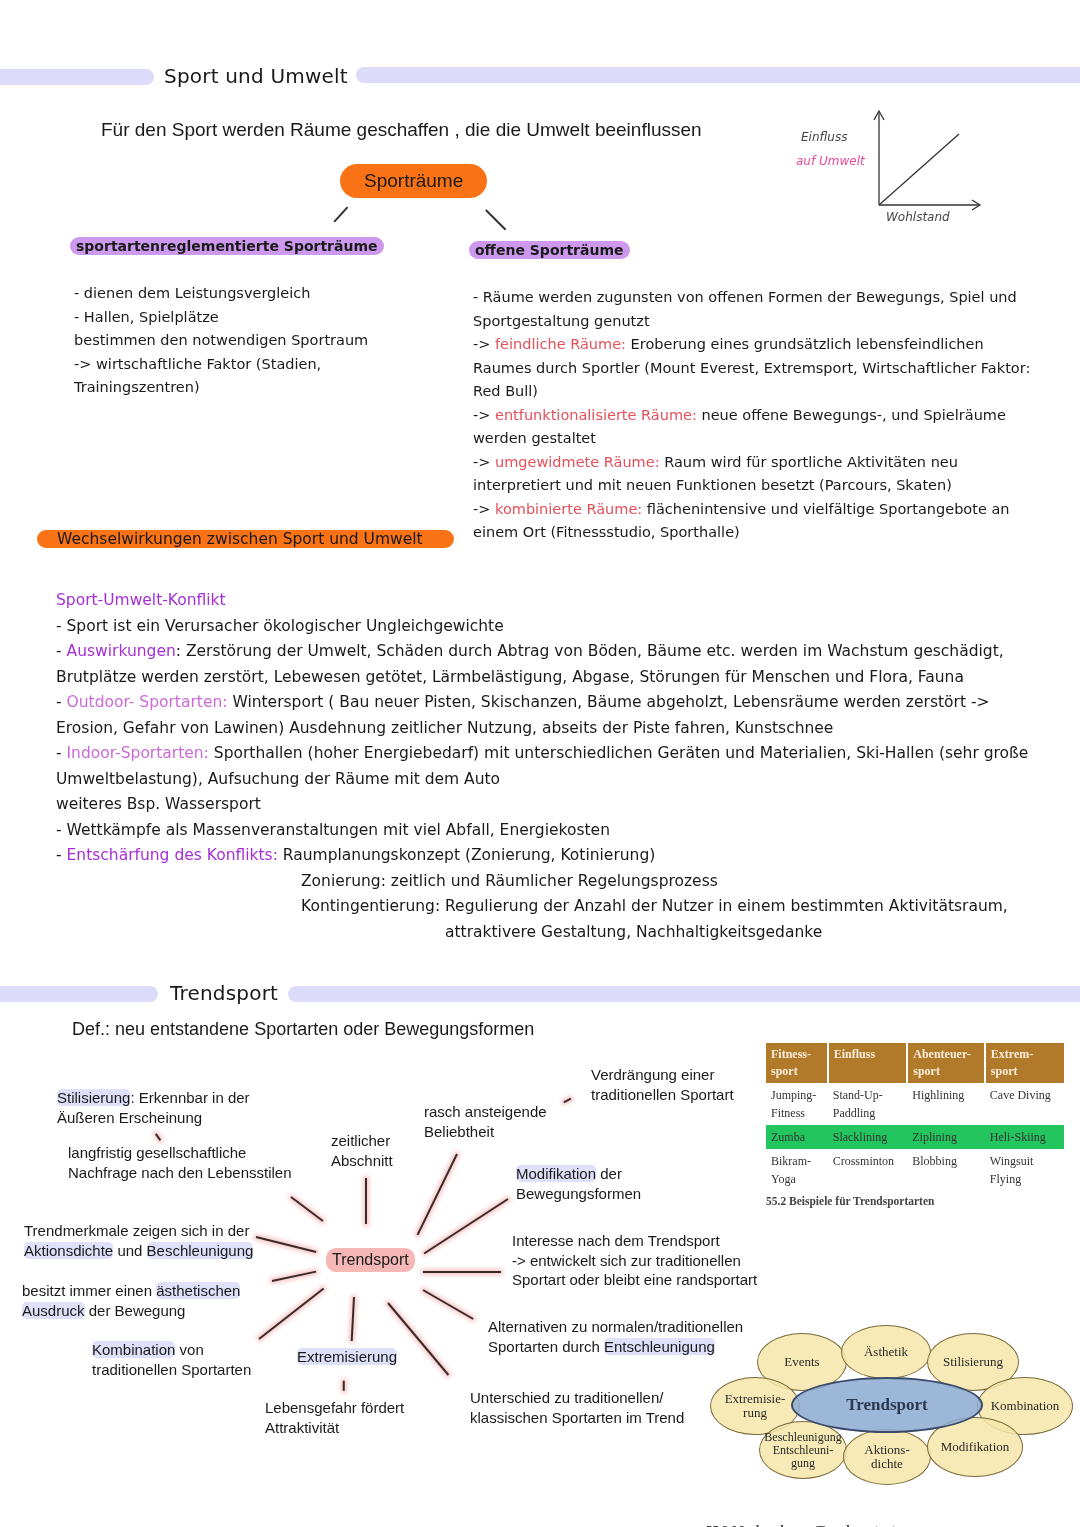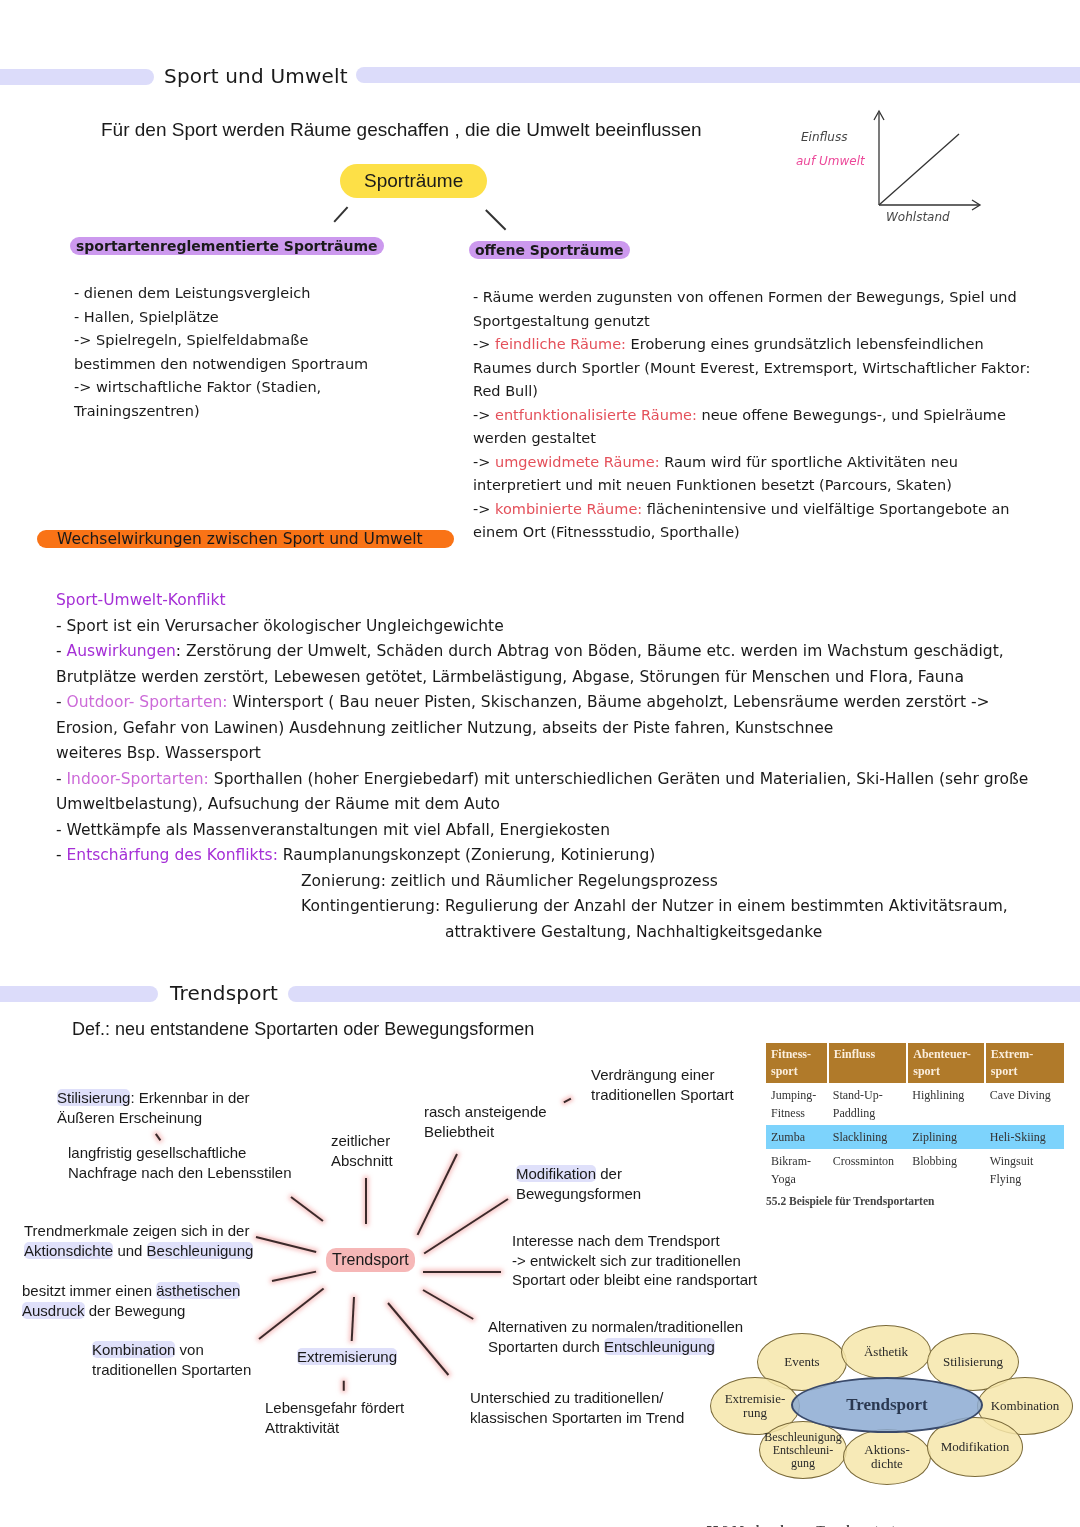--- a/index.html
+++ b/index.html
@@ -8,21 +8,21 @@
   .abs { position: absolute; }
   .hand { font-family: "DejaVu Sans", sans-serif; }
   .helv { font-family: "Liberation Sans", sans-serif; }
   .serif { font-family: "Liberation Serif", serif; }
 
   
   .bar { position: absolute; background: #dcdcfa; border-radius: 10px; height: 16px; }
   .section-title { position: absolute; font-size: 20px; color: #1a1a1a; letter-spacing: 0.2px; }
 
   .intro { position: absolute; font-size: 19px; }
-  .cloud { position: absolute; background: #fde047; border-radius: 22px; font-size: 19px; padding: 6px 24px; }
+  .cloud { position: absolute; background: #f97316; border-radius: 22px; font-size: 19px; padding: 6px 24px; }
   .branch-line { position: absolute; height: 1.5px; background: #333; transform-origin: left center; }
 
   .tag-purple { position: absolute; background: #cc99ee; border-radius: 10px; font-size: 14px; padding: 1px 6px; font-weight: bold; color: #1a1a1a; }
 
   .list { position: absolute; font-size: 14.5px; line-height: 23.5px; }
   .red { color: #e4505a; }
   .purple { color: #a52fd6; }
   .pink { color: #cc6ad8; }
 
   .pill { position: absolute; background: #f97316; border-radius: 18px; font-size: 15.5px; padding: 0 20px; }
@@ -32,21 +32,21 @@
   
   .mm-text { position: absolute; font-size: 15px; line-height: 19.5px; color: #1a1a1a; }
   .hl { background: #dfe0fa; border-radius: 5px; }
   .mm-center { position: absolute; background: #f6b7b7; border-radius: 10px; font-size: 16px; padding: 3px 6px; }
   .spoke { position: absolute; height: 2px; background: #3b2a2a; transform-origin: left center; box-shadow: 0 0 4px 2px rgba(240,150,150,0.55); }
 
   
   .tbl { position: absolute; left: 766px; top: 1043px; width: 298px; border-collapse: collapse; font-size: 12px; }
   .tbl th { background: #b07a2a; color: #fbeedd; text-align: left; vertical-align: top; padding: 3px 5px; font-weight: bold; line-height: 17px; border-right: 2px solid #fff; }
   .tbl td { padding: 3px 5px; vertical-align: top; line-height: 18px; color: #333; }
-  .tbl tr.alt td { background: #7dd3fc; }
+  .tbl tr.alt td { background: #22c55e; }
   .caption { position: absolute; font-size: 11.5px; font-weight: bold; color: #444; }
 
   
   .petal { position: absolute; background: rgba(246,230,170,0.85); border: 1.5px solid #7a6a3a; border-radius: 50%; display: flex; align-items: center; justify-content: center; text-align: center; font-size: 13px; line-height: 14px; color: #2a2a2a; }
   .core { position: absolute; background: rgba(140,170,210,0.85); border: 2px solid #3a4a6a; border-radius: 50%; display: flex; align-items: center; justify-content: center; font-size: 17px; font-weight: bold; color: #2a3850; }
 </style>
 </head>
 <body>
 
 <div class="bar" style="left:-10px; top:69px; width:164px;"></div>
@@ -69,21 +69,20 @@
   </svg>
   <div class="abs" style="left:10px; top:25px; font-size:12px; font-style:italic; color:#444;">Einfluss</div>
   <div class="abs" style="left:5px; top:49px; font-size:12px; font-style:italic; color:#ec4899;">auf Umwelt</div>
   <div class="abs" style="left:95px; top:105px; font-size:12px; font-style:italic; color:#444;">Wohlstand</div>
 </div>
 
 <div class="tag-purple hand" style="left:70px; top:237px;">sportartenreglementierte Sporträume</div>
 <div class="list hand" style="left:74px; top:282px; width:380px;">
   <div>- dienen dem Leistungsvergleich</div>
   <div>- Hallen, Spielplätze</div>
-  <div>-&gt; Spielregeln, Spielfeldabmaße</div>
   <div>bestimmen den notwendigen Sportraum</div>
   <div>-&gt; wirtschaftliche Faktor (Stadien,</div>
   <div>Trainingszentren)</div>
 </div>
 
 <div class="tag-purple hand" style="left:469px; top:241px;">offene Sporträume</div>
 <div class="list hand" style="left:473px; top:286px; width:565px;">
   <div>- Räume werden zugunsten von offenen Formen der Bewegungs, Spiel und Sportgestaltung genutzt</div>
   <div><span>-&gt; </span><span class="red">feindliche Räume:</span><span> Eroberung eines grundsätzlich lebensfeindlichen Raumes durch Sportler (Mount Everest, Extremsport, Wirtschaftlicher Faktor: Red Bull)</span></div>
   <div><span>-&gt; </span><span class="red">entfunktionalisierte Räume:</span><span> neue offene Bewegungs-, und Spielräume werden gestaltet</span></div>
@@ -91,22 +90,22 @@
   <div><span>-&gt; </span><span class="red">kombinierte Räume:</span><span> flächenintensive und vielfältige Sportangebote an einem Ort (Fitnessstudio, Sporthalle)</span></div>
 </div>
 
 <div class="pill hand" style="left:37px; top:530px; width:417px;">Wechselwirkungen zwischen Sport und Umwelt</div>
 
 <div class="body-text hand" style="left:56px; top:588px;">
   <div class="purple">Sport-Umwelt-Konflikt</div>
   <div>- Sport ist ein Verursacher ökologischer Ungleichgewichte</div>
   <div>- <span class="purple">Auswirkungen</span><span>: Zerstörung der Umwelt, Schäden durch Abtrag von Böden, Bäume etc. werden im Wachstum geschädigt, Brutplätze werden zerstört, Lebewesen getötet, Lärmbelästigung, Abgase, Störungen für Menschen und Flora, Fauna</span></div>
   <div>- <span class="pink">Outdoor- Sportarten:</span><span> Wintersport ( Bau neuer Pisten, Skischanzen, Bäume abgeholzt, Lebensräume werden zerstört -&gt; Erosion, Gefahr von Lawinen) Ausdehnung zeitlicher Nutzung, abseits der Piste fahren, Kunstschnee</span></div>
+  <div>- <span class="pink">Indoor-Sportarten:</span><span> Sporthallen (hoher Energiebedarf) mit unterschiedlichen Geräten und Materialien, Ski-Hallen (sehr große Umweltbelastung), Aufsuchung der Räume mit dem Auto</span></div>
   <div>weiteres Bsp. Wassersport</div>
-  <div>- <span class="pink">Indoor-Sportarten:</span><span> Sporthallen (hoher Energiebedarf) mit unterschiedlichen Geräten und Materialien, Ski-Hallen (sehr große Umweltbelastung), Aufsuchung der Räume mit dem Auto</span></div>
   <div>- Wettkämpfe als Massenveranstaltungen mit viel Abfall, Energiekosten</div>
   <div>- <span class="purple">Entschärfung des Konflikts:</span><span> Raumplanungskonzept (Zonierung, Kotinierung)</span></div>
   <div style="padding-left:245px;">Zonierung: zeitlich und Räumlicher Regelungsprozess</div>
   <div style="padding-left:245px;">Kontingentierung: Regulierung der Anzahl der Nutzer in einem bestimmten Aktivitätsraum,</div>
   <div style="padding-left:389px;">attraktivere Gestaltung, Nachhaltigkeitsgedanke</div>
 </div>
 
 <div class="bar" style="left:-10px; top:986px; width:168px;"></div>
 <div class="section-title hand" style="left:170px; top:981px;">Trendsport</div>
 <div class="bar" style="left:288px; top:986px; width:800px;"></div>

